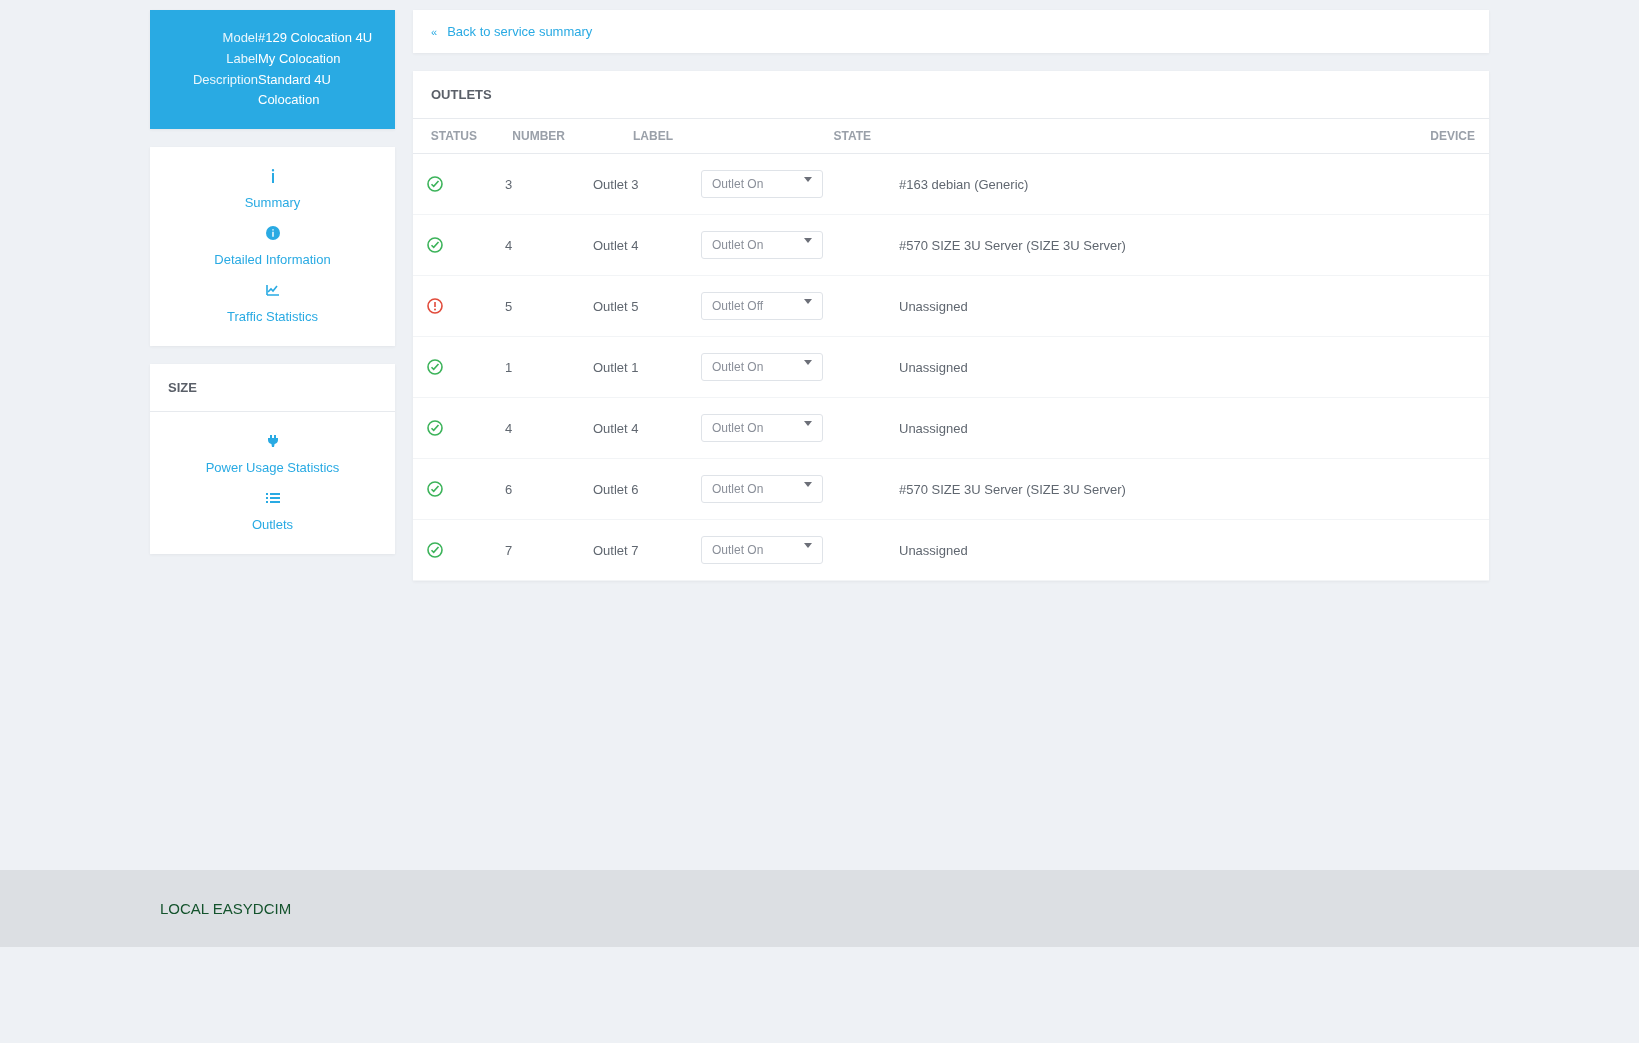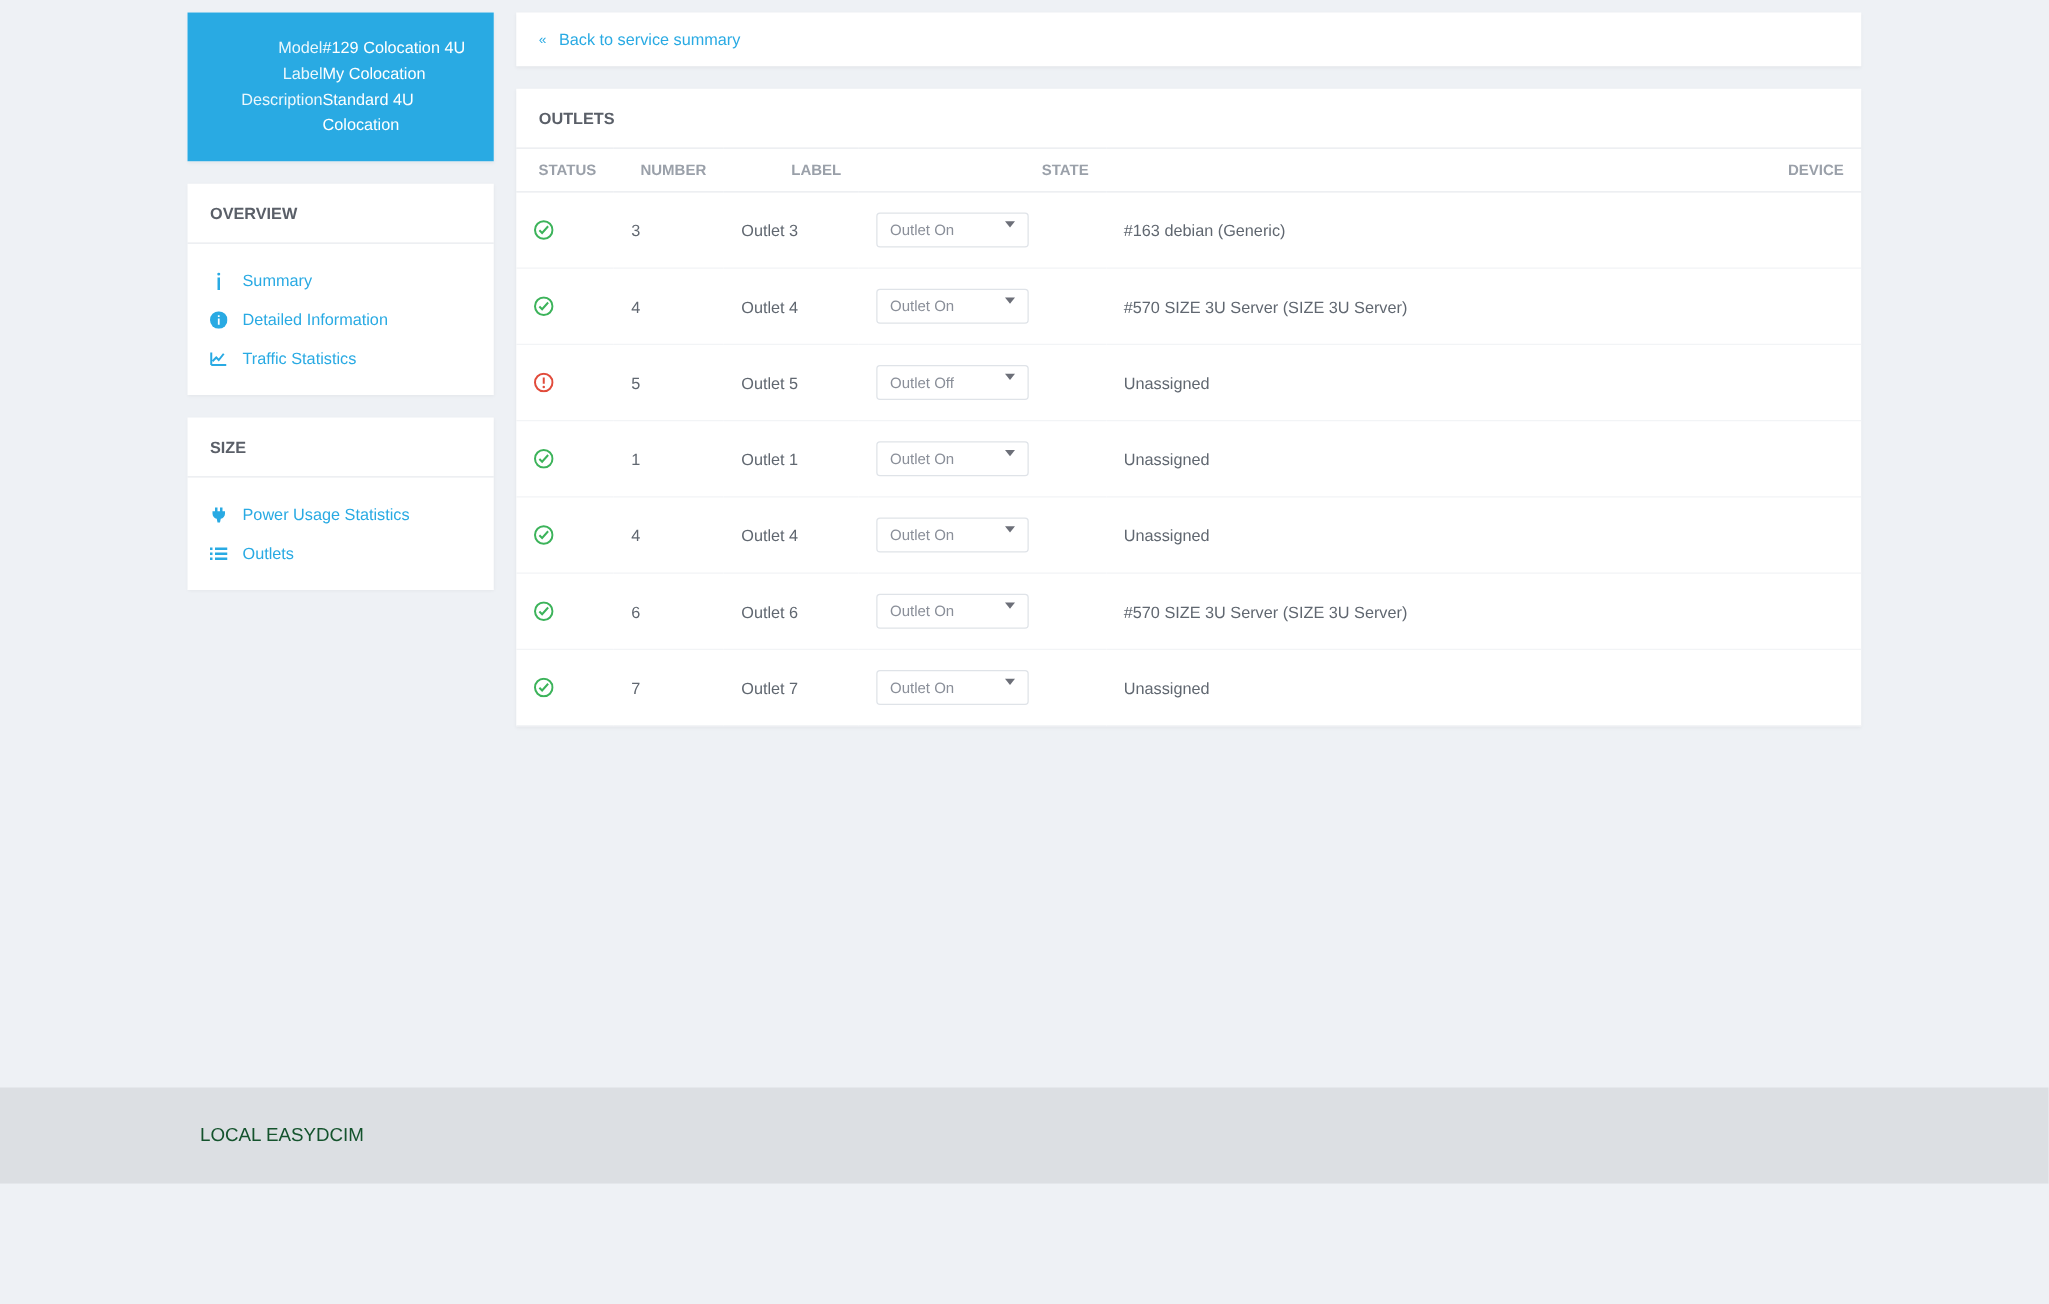--- a/index.html
+++ b/index.html
@@ -11,21 +11,21 @@
   .hdr-card{border-radius:0;}
   .hdr-top{background:#29aae3;color:#fff;padding:18px 18px 18px 18px;}
   .hdr-bot{background:#fff;padding:14px 18px 16px 18px;}
   .kv{display:flex;font-size:13px;line-height:1.6;}
   .kv .k{width:90px;color:rgba(255,255,255,.9);text-align:right;}
   .hdr-bot .kv .k{color:#9aa0a9;}
   .kv .v{flex:1;color:#fff;}
   .hdr-bot .kv .v{color:#333;}
   .panel-title{font-weight:700;color:#5a5f68;padding:16px 18px;border-bottom:1px solid #e7eaee;}
   .nav-list{padding:14px 18px;} 
-  .nav-item{display:flex;align-items:center;gap:12px;padding:8px 0;color:#29aae3;font-size:13px;cursor:pointer;}
+  .nav-item{display:flex;align-items:center;gap:12px;padding:8px 0;color:#29aae3;font-size:13px;cursor:pointer;flex-direction:column;}
   .nav-item .ico{width:14px;display:flex;align-items:center;justify-content:center;color:#29aae3;}
   .backbar{background:#fff;box-shadow:0 1px 3px rgba(0,0,0,.05);padding:14px 18px;display:flex;align-items:center;gap:10px;color:#29aae3;font-size:13px;margin-bottom:18px;}
   .backbar .chev{font-size:11px;}
   .table-card .panel-title{border-bottom:none;}
   table.outlets{width:100%;border-collapse:collapse;}
   table.outlets th{font-size:12px;color:#9aa0a9;font-weight:600;text-align:right;padding:10px 14px;border-top:1px solid #e7eaee;border-bottom:1px solid #e7eaee;}
   table.outlets td{padding:16px 14px;border-bottom:1px solid #f2f4f6;font-size:13px;color:#606770;}
   table.outlets td.st{width:50px;}
   table.outlets td.num{width:60px;}
   table.outlets td.lbl{width:80px;}
@@ -55,21 +55,20 @@
             <div class="v">My Colocation</div>
           </div>
           <div class="kv">
             <div class="k">Description</div>
             <div class="v">Standard 4U Colocation</div>
           </div>
         </div>
       </div>
 
       <div class="card">
-        <div class="panel-title">OVERVIEW</div>
         <div class="nav-list">
           <div class="nav-item">
             <span class="ico">
               <svg width="6" height="14" viewBox="0 0 6 14">
                   <path fill="#29aae3" d="M3 0a1.2 1.2 0 1 1 0 2.4A1.2 1.2 0 0 1 3 0zm-1 4h2v10H2V4z"></path>
                 </svg>
             </span>
             <span>Summary</span>
           </div>
           <div class="nav-item">

